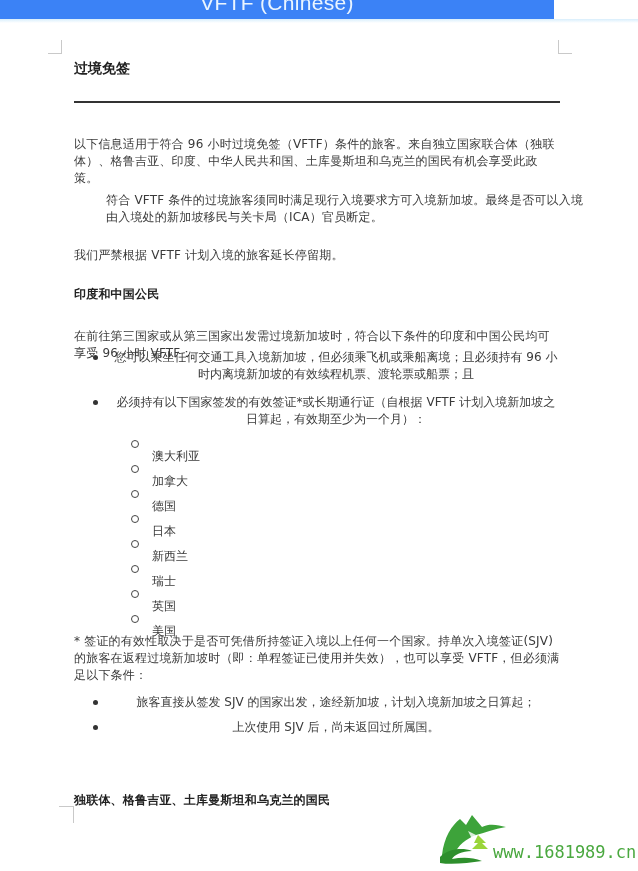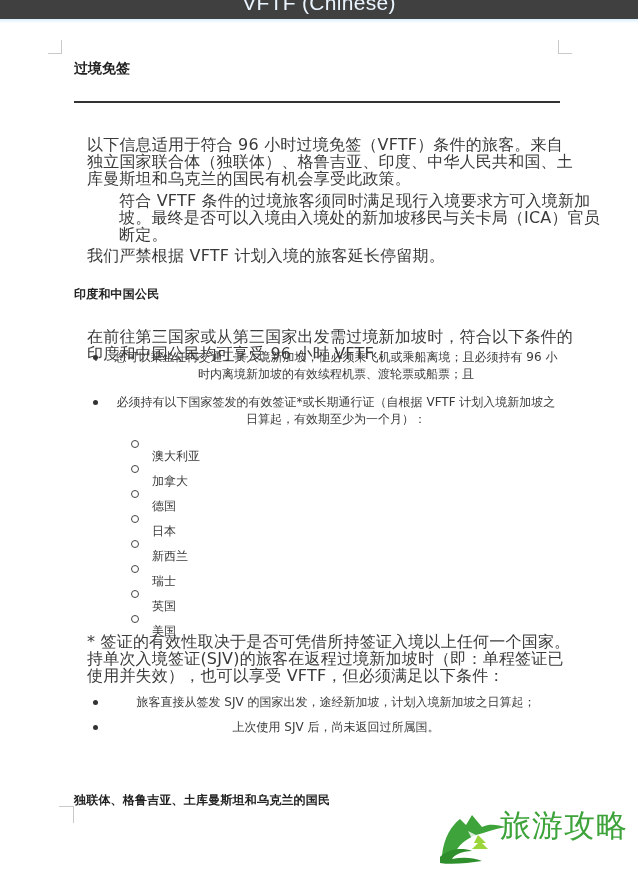--- a/index.html
+++ b/index.html
@@ -1,42 +1,42 @@
 <!DOCTYPE html>
 <html><head>
   <meta charset="utf-8">
   <style>
     * { box-sizing: border-box; margin: 0; padding: 0; }
     html, body { width: 638px; height: 871px; overflow: hidden; background: #ffffff; }
     body { font-family: "DejaVu Sans", "Liberation Sans", sans-serif; color: #333; position: relative; }
 
     .topbar {
-      position: absolute; left: 0; top: 0; width: 638px; height: 19px;
-      background: #404040; overflow: hidden; text-align: center;
+      position: absolute; left: 0; top: 0; width: 554px; height: 19px;
+      background: #3b82f6; overflow: hidden; text-align: center;
     }
     .topbar .title {
       font-family: "Liberation Sans", sans-serif; color: #eaf5ff; font-size: 21px;
       line-height: 21px; position: relative; top: -8px; letter-spacing: 0.3px;
     }
     .topbar-shadow {
       position: absolute; left: 0; top: 19px; width: 638px; height: 4px;
       background: linear-gradient(#d8eefc, #ffffff);
     }
 
     .corner { position: absolute; width: 14px; height: 14px; border-color: #c9c9c9; border-style: solid; border-width: 0; }
     .corner.tl { left: 48px; top: 40px; border-right-width: 1.5px; border-bottom-width: 1.5px; }
     .corner.tr { left: 457px; top: 40px; left: 558px; border-left-width: 1.5px; border-bottom-width: 1.5px; }
     .corner.bl { left: 59px; top: 806px; border-top-width: 1.5px; border-right-width: 1.5px; width: 15px; height: 17px; }
 
     .doc { position: absolute; left: 74px; top: 0; width: 488px; }
 
     .doc-title { position: absolute; left: 0; top: 60px; font-size: 14px; font-weight: bold; color: #222; }
     .title-rule { position: absolute; left: 0; top: 101px; width: 486px; height: 2px; background: #333; }
 
-    .para { position: absolute; left: 13px; width: 486px; font-size: 16px; line-height: 17px; color: #3a3a3a; letter-spacing: 0.2px; }
+    .para { position: absolute; left: 0; width: 486px; font-size: 12px; line-height: 17px; color: #3a3a3a; letter-spacing: 0.2px; }
     .heading { position: absolute; left: 0; font-size: 12px; font-weight: bold; color: #222; letter-spacing: 0.2px; }
 
     .bullet { position: absolute; left: 0; width: 486px; font-size: 12px; line-height: 17px; color: #3a3a3a; }
     .bullet .dot { position: absolute; left: 19px; top: 6px; width: 5px; height: 5px; background: #333; border-radius: 50%; }
     .bullet .text { position: absolute; left: 37px; width: 450px; text-align: center; }
 
     .sub { position: absolute; left: 0; width: 300px; height: 17px; font-size: 12px; line-height: 17px; color: #3a3a3a; }
     .sub .o { position: absolute; left: 57px; top: 4px; width: 8px; height: 8px; border: 1.6px solid #444; border-radius: 50%; }
     .sub .text { position: absolute; left: 78px; margin-top: 12px; }
 
@@ -123,14 +123,14 @@
   <div class="heading" style="top:768px;margin-top:24px;">独联体、格鲁吉亚、土库曼斯坦和乌克兰的国民</div>
 </div>
 
 <div class="logo">
   <svg width="70" height="62" viewBox="0 0 70 62" style="position:absolute;left:0;top:0;">
     <path d="M4 50 C6 32 14 20 22 14 L28 20 L34 10 L44 22 C52 18 60 20 68 22 C56 24 46 28 38 30 C28 34 20 40 16 50 Z" fill="#3da33a"></path>
     <path d="M30 26 L38 30 L34 34 Z" fill="#ffffff" opacity="0.8"></path>
     <path d="M2 52 C10 44 24 42 34 46 C24 46 16 50 14 54 C24 52 34 52 44 56 C30 58 14 60 2 58 Z" fill="#2e8f2c"></path>
     <path d="M40 30 L48 38 L44 38 L50 44 L34 44 L40 38 L36 38 Z" fill="#9ad53a"></path>
   </svg>
-  <div class="brand">旅游攻略</div>
+  <div class="url">www.1681989.cn</div>
 </div>
 
 </body></html>

